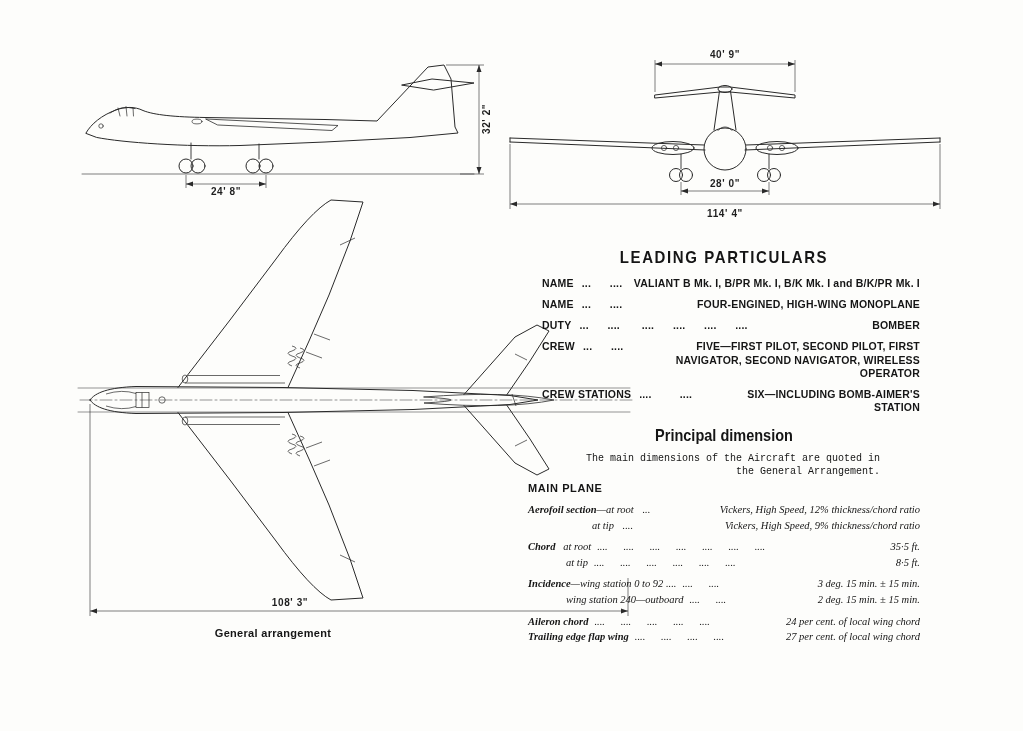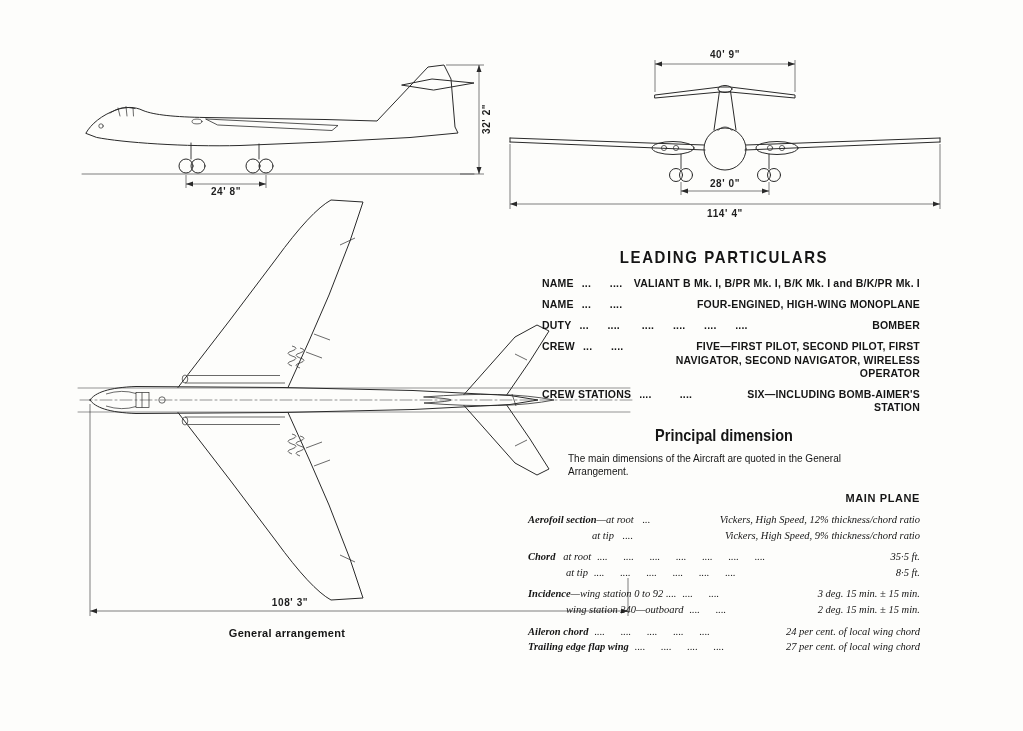--- a/index.html
+++ b/index.html
@@ -11,21 +11,21 @@
     position:relative;
     overflow:hidden;
   }
   .abs { position:absolute; }
   svg { overflow:visible; }
   svg text { font-family:"Liberation Sans", sans-serif; fill:#1f1f1f; }
   .dim-label { font-size:10px; letter-spacing:0.6px; font-weight:bold; }
 
   
   .caption {
-    position:absolute; left:212px; top:627px; width:150px;
+    position:absolute; left:198px; top:627px; width:150px;
     text-align:center; font-size:11px; font-weight:bold; letter-spacing:0.3px;
   }
 
   
   .particulars { position:absolute; left:528px; top:248px; width:392px; }
 
   .lp-title {
     font-size:15px; font-weight:bold; text-align:center;
     letter-spacing:1.6px; margin:0 0 12px 0; transform:scaleY(1.12);
   }
@@ -36,25 +36,25 @@
   }
   .lp-label  { white-space:pre;padding-left:14px; }
   .lp-leader { white-space:pre; flex:none; padding:0 8px; }
   .lp-value  { flex:1; text-align:right; }
 
   .pd-title {
     font-size:14.5px; font-weight:bold; text-align:center;
     margin:14px 0 8px 0; transform:scaleY(1.08);
   }
   .pd-note {
-    font-family:Liberation Sans, sans-serif; font-size:10px;
-    text-align:left; width:312px; margin:0 auto 14px auto; line-height:1.3;
+    font-family:Liberation Mono, monospace; font-size:10px;
+    text-align:right; width:312px; margin:0 auto 4px auto; line-height:1.3;
   }
   .pd-section {
-    font-size:11px; font-weight:bold; text-align:right;
+    font-size:11px; font-weight:bold; text-align:left;
     letter-spacing:0.6px; margin:0 0 10px 0;
   }
   .pd-row {
     display:flex; align-items:flex-start;
     font-family:"Liberation Serif", serif; font-style:italic; font-size:10.5px;
     line-height:1.2; margin-bottom:3px;
   }
   .pd-term   { font-weight:bold; white-space:pre; }
   .pd-rest   { white-space:pre; }
   .pd-leader { flex:1; overflow:hidden; white-space:pre; padding:0 6px; }

